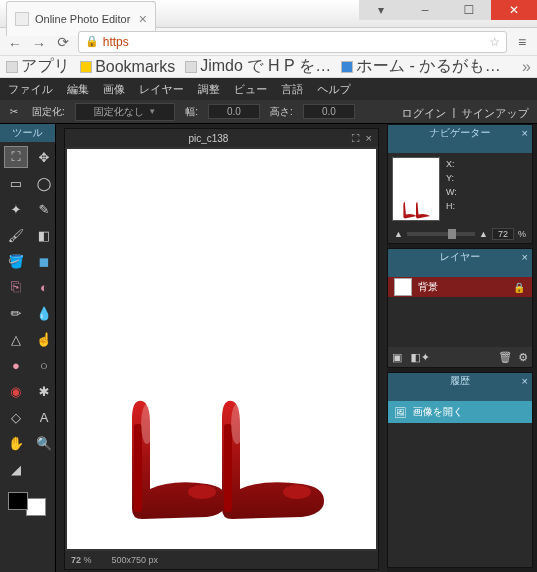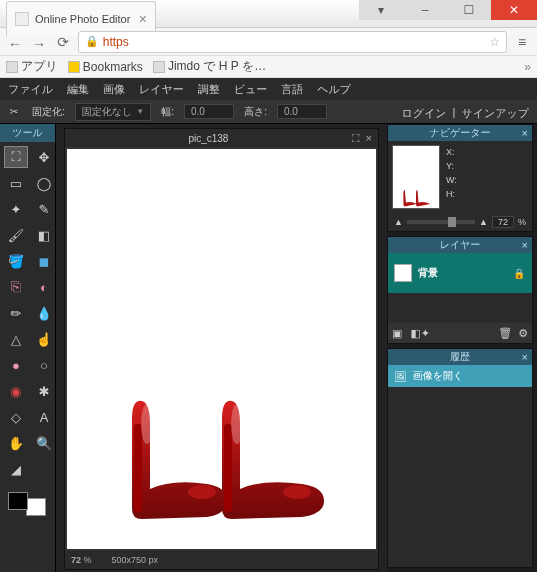--- a/index.html
+++ b/index.html
@@ -15,35 +15,35 @@
 .winbtn.max { background: #ddd; }
 .winbtn.cls { background: #e04030; color: #fff; width: 46px; }
 
 .urlbar { height: 28px; background: #f5f5f5; display: flex; align-items: center; padding: 0 6px; gap: 6px; border-bottom: 1px solid #ddd; }
 .navbtn { width: 18px; height: 18px; display: flex; align-items: center; justify-content: center; color: #666; font-size: 14px; }
 .urlfield { flex: 1; height: 22px; background: #fff; border: 1px solid #ccc; border-radius: 3px; display: flex; align-items: center; padding: 0 6px; font-size: 12px; color: #444; }
 .urlfield .lock { color: #6a6; margin-right: 4px; font-size: 11px; }
 .urlfield .https { color: #c2410c; }
 .urlfield .star { margin-left: auto; color: #aaa; }
 
-.bookmarkbar { height: 22px; background: #f5f5f5; display: flex; align-items: center; padding: 0 6px; gap: 10px; font-size: 12px; color: #444; border-bottom: 1px solid #ddd; }
+.bookmarkbar { height: 22px; background: #f5f5f5; display: flex; align-items: center; padding: 0 6px; gap: 10px; font-size: 16px; color: #444; border-bottom: 1px solid #ddd; }
 .bkm { display: flex; align-items: center; gap: 3px; }
 .bkm .bicon { width: 12px; height: 12px; background: #ddd; border: 1px solid #bbb; }
 .bkm .bicon.star { background: #fc0; }
 .bkm .bicon.blue { background: #3a87d8; }
 .bkm .bicon.folder { background: #f5ca7a; }
 
 .app { background: #1c1c1c; height: 494px; position: relative; }
 .menubar { height: 22px; background: #2a2a2a; display: flex; align-items: center; padding: 0 8px; gap: 14px; font-size: 11px; color: #ccc; }
 .menubar .right { margin-left: auto; display: flex; gap: 6px; }
 .menubar .right span { color: #ccc; margin-top: 48px; }
 
 .optbar { height: 24px; background: #333; display: flex; align-items: center; padding: 0 6px; gap: 10px; font-size: 10px; color: #ccc; border-bottom: 1px solid #000; }
 .optbar .cropicon { width: 16px; height: 16px; display: flex; align-items: center; justify-content: center; color: #ccc; }
-.optbar .field { background: #222; border: 1px solid #444; padding: 1px 6px; color: #aaa; display: flex; align-items: center; gap: 4px; min-width: 50px; }
+.optbar .field { background: #222; border: 1px solid #444; padding: 1px 18px; color: #aaa; display: flex; align-items: center; gap: 4px; min-width: 50px; }
 .optbar .chev { font-size: 8px; color: #888; }
 
 .workspace { display: flex; height: 448px; }
 
 .toolpanel { width: 56px; background: #2a2a2a; border-right: 1px solid #000; }
 .toolpanel .title { height: 18px; background: #2c5a6e; color: #bde; font-size: 10px; text-align: center; line-height: 18px; }
 .toolgrid { display: grid; grid-template-columns: 24px 24px; gap: 4px; padding: 4px; }
 .tool { width: 24px; height: 22px; display: flex; align-items: center; justify-content: center; font-size: 13px; color: #ccc; cursor: pointer; }
 .tool.sel { background: #555; border: 1px solid #888; }
 .swatches { margin: 6px 4px; width: 44px; height: 28px; position: relative; }
@@ -54,33 +54,33 @@
 .canvaswin { background: #333; border: 1px solid #111; display: flex; flex-direction: column; margin: 0 4px; }
 .canvaswin .titlebar2 { height: 18px; background: #2a2a2a; color: #ccc; font-size: 10px; display: flex; align-items: center; padding: 0 6px; }
 .canvaswin .titlebar2 .t { flex: 1; text-align: center; }
 .canvaswin .titlebar2 .wbtn { font-size: 11px; color: #aaa; margin-left: 6px; cursor: pointer; }
 .canvas { background: #fff; height: 400px; display: flex; align-items: flex-end; justify-content: center; margin: 2px; overflow: hidden; }
 .shoes { width: 220px; height: 200px; margin-bottom: 20px; }
 .statusbar { height: 18px; background: #2a2a2a; color: #aaa; font-size: 9px; display: flex; align-items: center; padding: 0 6px; gap: 20px; }
 
 .rightpanels { width: 150px; display: flex; flex-direction: column; gap: 4px; padding: 0 4px 4px 0; }
 .panel { background: #2a2a2a; border: 1px solid #111; }
-.panel .phead { height: 16px; background: #2c5a6e; color: #bde; font-size: 10px; text-align: center; line-height: 16px; position: relative; }
+.panel .phead { height: 28px; background: #2c5a6e; color: #bde; font-size: 10px; text-align: center; line-height: 16px; position: relative; }
 .panel .phead .x { position: absolute; right: 4px; top: 0; color: #bde; font-size: 11px; }
 .nav-body { padding: 4px; display: flex; gap: 6px; }
 .nav-thumb { width: 48px; height: 64px; background: #fff; border: 1px solid #555; display: flex; align-items: flex-end; justify-content: center; }
 .nav-thumb .mini { width: 36px; height: 28px; }
 .nav-info { font-size: 9px; color: #ccc; line-height: 14px; }
 .nav-slider { height: 18px; padding: 2px 6px; display: flex; align-items: center; gap: 4px; font-size: 9px; color: #ccc; }
 .nav-slider .track { flex: 1; height: 4px; background: #444; position: relative; }
 .nav-slider .thumb { position: absolute; left: 60%; top: -3px; width: 8px; height: 10px; background: #888; }
 .nav-slider .valbox { background: #222; border: 1px solid #444; padding: 0 4px; width: 22px; text-align: center; }
 
 .layer-body { min-height: 70px; }
-.layer-row { height: 40px; background: #0f766e; color: #fff; font-size: 10px; display: flex; align-items: center; padding: 0 6px; gap: 6px; font-weight: bold; }
+.layer-row { height: 20px; background: #7f1d1d; color: #fff; font-size: 10px; display: flex; align-items: center; padding: 0 6px; gap: 6px; }
 .layer-row .thumb { width: 18px; height: 18px; background: #fff; border: 1px solid #aaa; }
 .layer-row .lock { margin-left: auto; font-size: 10px; }
 .layer-foot { height: 20px; background: #333; display: flex; align-items: center; padding: 0 4px; gap: 8px; font-size: 11px; color: #ccc; }
 .layer-foot .r { margin-left: auto; display: flex; gap: 6px; }
 
 .hist-body { min-height: 90px; }
 .hist-row { height: 22px; background: #3fa0b8; color: #fff; font-size: 10px; display: flex; align-items: center; padding: 0 6px; gap: 6px; }
 </style>
 </head>
 <body>
@@ -116,20 +116,24 @@
       <span class="bicon"></span>
       <span>アプリ</span>
     </div>
   <div class="bkm">
       <span class="bicon star"></span>
       <span>Bookmarks</span>
     </div>
   <div class="bkm">
       <span class="bicon"></span>
       <span>Jimdo で H P を…</span>
+    </div>
+  <div class="bkm">
+      <span class="bicon blue"></span>
+      <span>ホーム - かるがも…</span>
     </div>
   <span style="margin-left:auto;color:#888">»</span>
 </div>
 
 <div class="app">
   <div class="menubar">
     <span>ファイル</span>
     <span>編集</span>
     <span>画像</span>
     <span>レイヤー</span>

